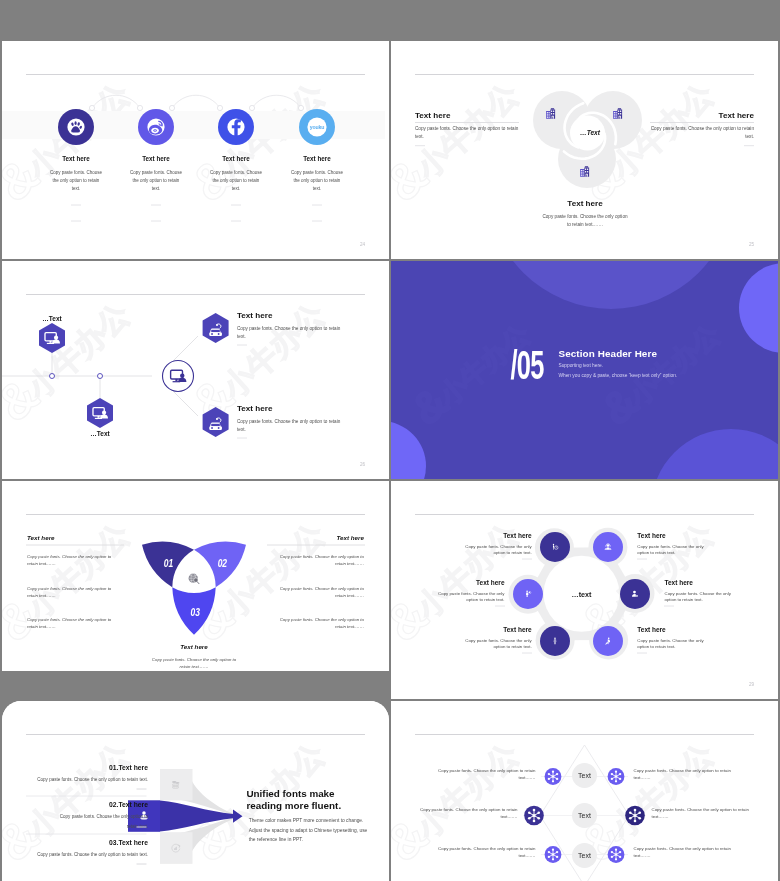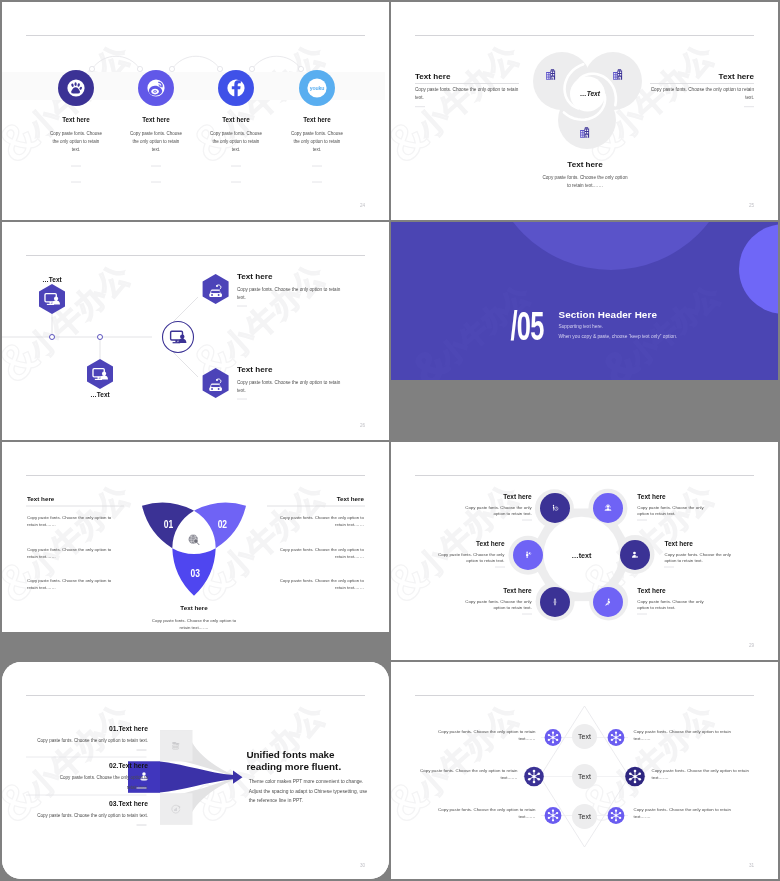--- a/index.html
+++ b/index.html
@@ -1,30 +1,30 @@
 <!DOCTYPE html>
 <html><head>
 <meta charset="utf-8">
 <title>Slide Thumbnails</title>
 <style>
   html,body{margin:0;padding:0;}
   body{width:780px;height:881px;background:#808080;font-family:"Liberation Sans",sans-serif;
        overflow:hidden;}
   .grid{position:absolute;left:0;top:0;width:780px;height:881px;}
-  .slide{position:absolute;background:#fff;overflow:hidden;}
+  .slide{position:absolute;background:#fff;overflow:hidden;margin-top:39px;}
   .slide > svg{position:absolute;left:0;top:0;}
   svg text{font-family:"Liberation Sans",sans-serif;}
   .ttl{font-weight:bold;fill:#141414;}
   .bdy{fill:#4d4d4d;}
   .pg{fill:#c0c0c6;}
   .s1{left:2px;  top:2px;   width:387px;height:218px;}
   .s2{left:391px;top:2px;   width:387px;height:218px;}
   .s3{left:2px;  top:222px; width:387px;height:218px;}
-  .s4{left:391px;top:222px; width:387px;height:158px;}
-  .s5{left:2px;  top:442px; width:387px;height:190px;}
+  .s4{left:391px;top:222px; width:387px;height:218px;}
+  .s5{left:2px;  top:442px; width:387px;height:190px;font-style:italic;}
   .s6{left:391px;top:442px; width:387px;height:218px;}
   .s7{left:2px;  top:662px; width:387px;height:217px;border-radius:19px;}
   .s8{left:391px;top:662px; width:387px;height:217px;}
 </style>
 </head>
 <body>
 
 <svg width="0" height="0" style="position:absolute" aria-hidden="true">
     <defs>
   <pattern id="wm" width="195" height="195" patternUnits="userSpaceOnUse" patternTransform="translate(-30,-10)">

